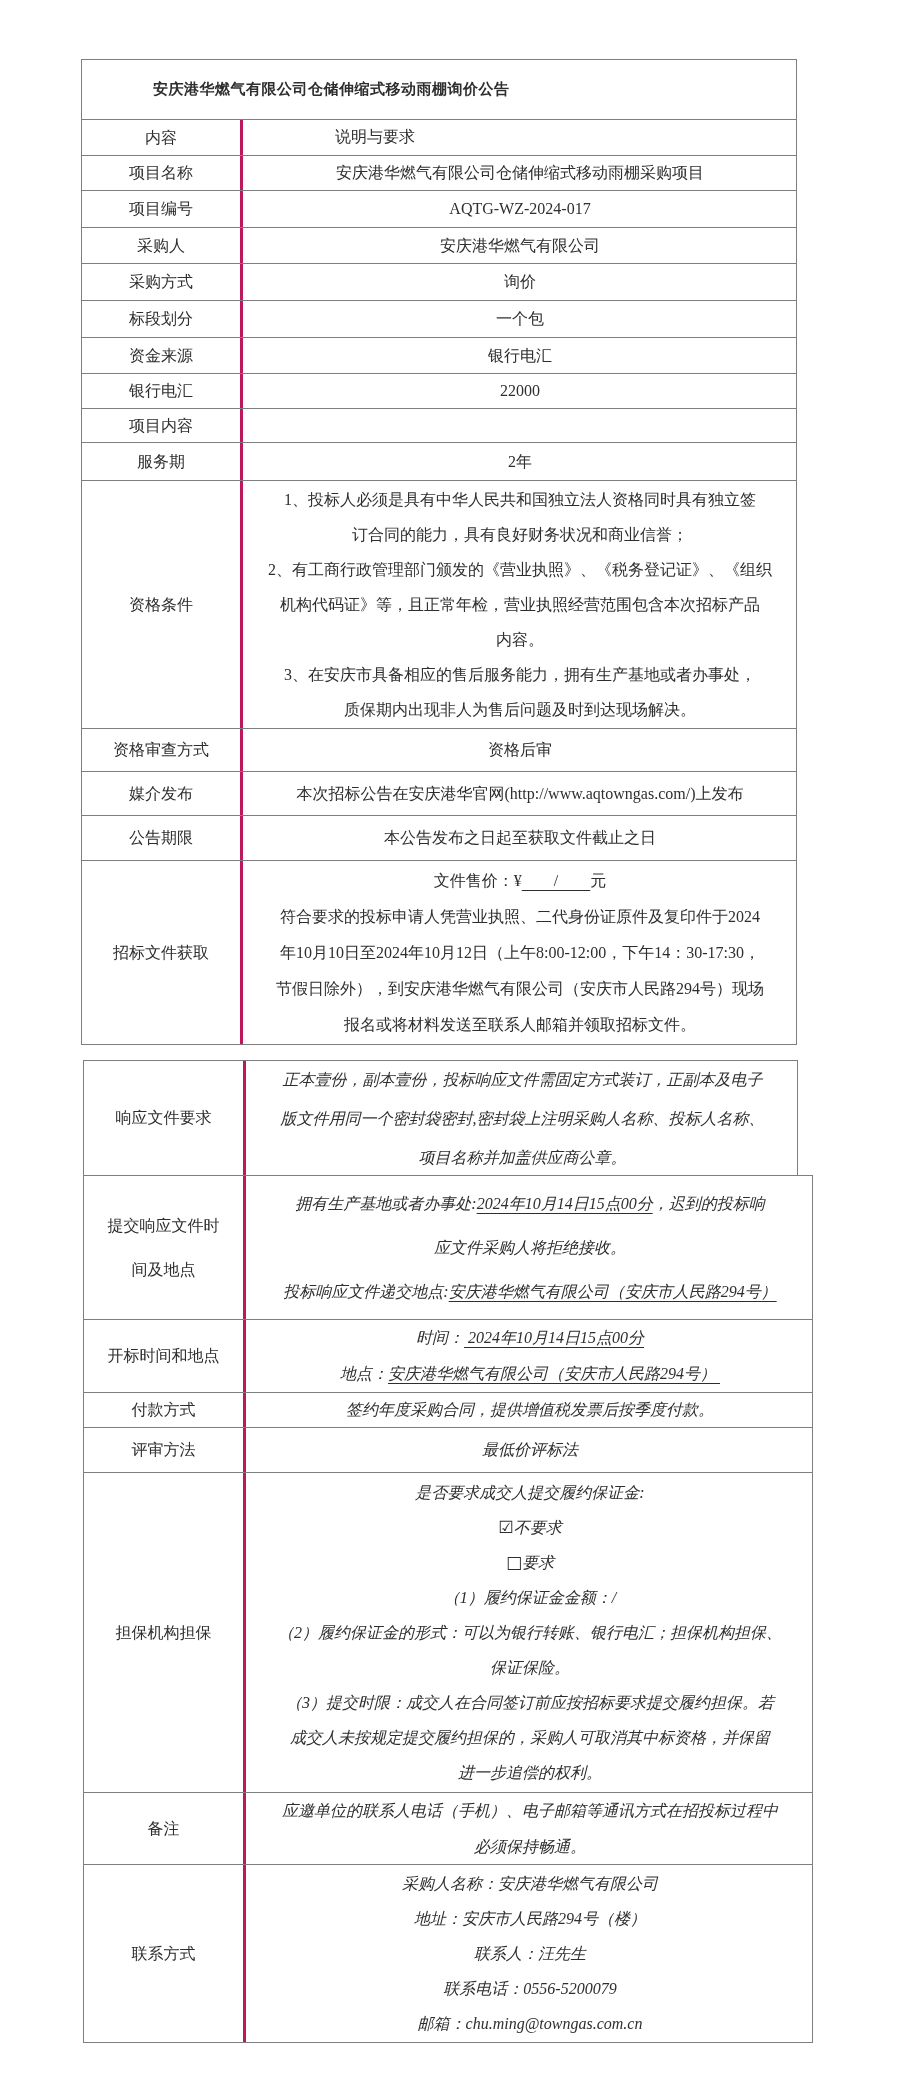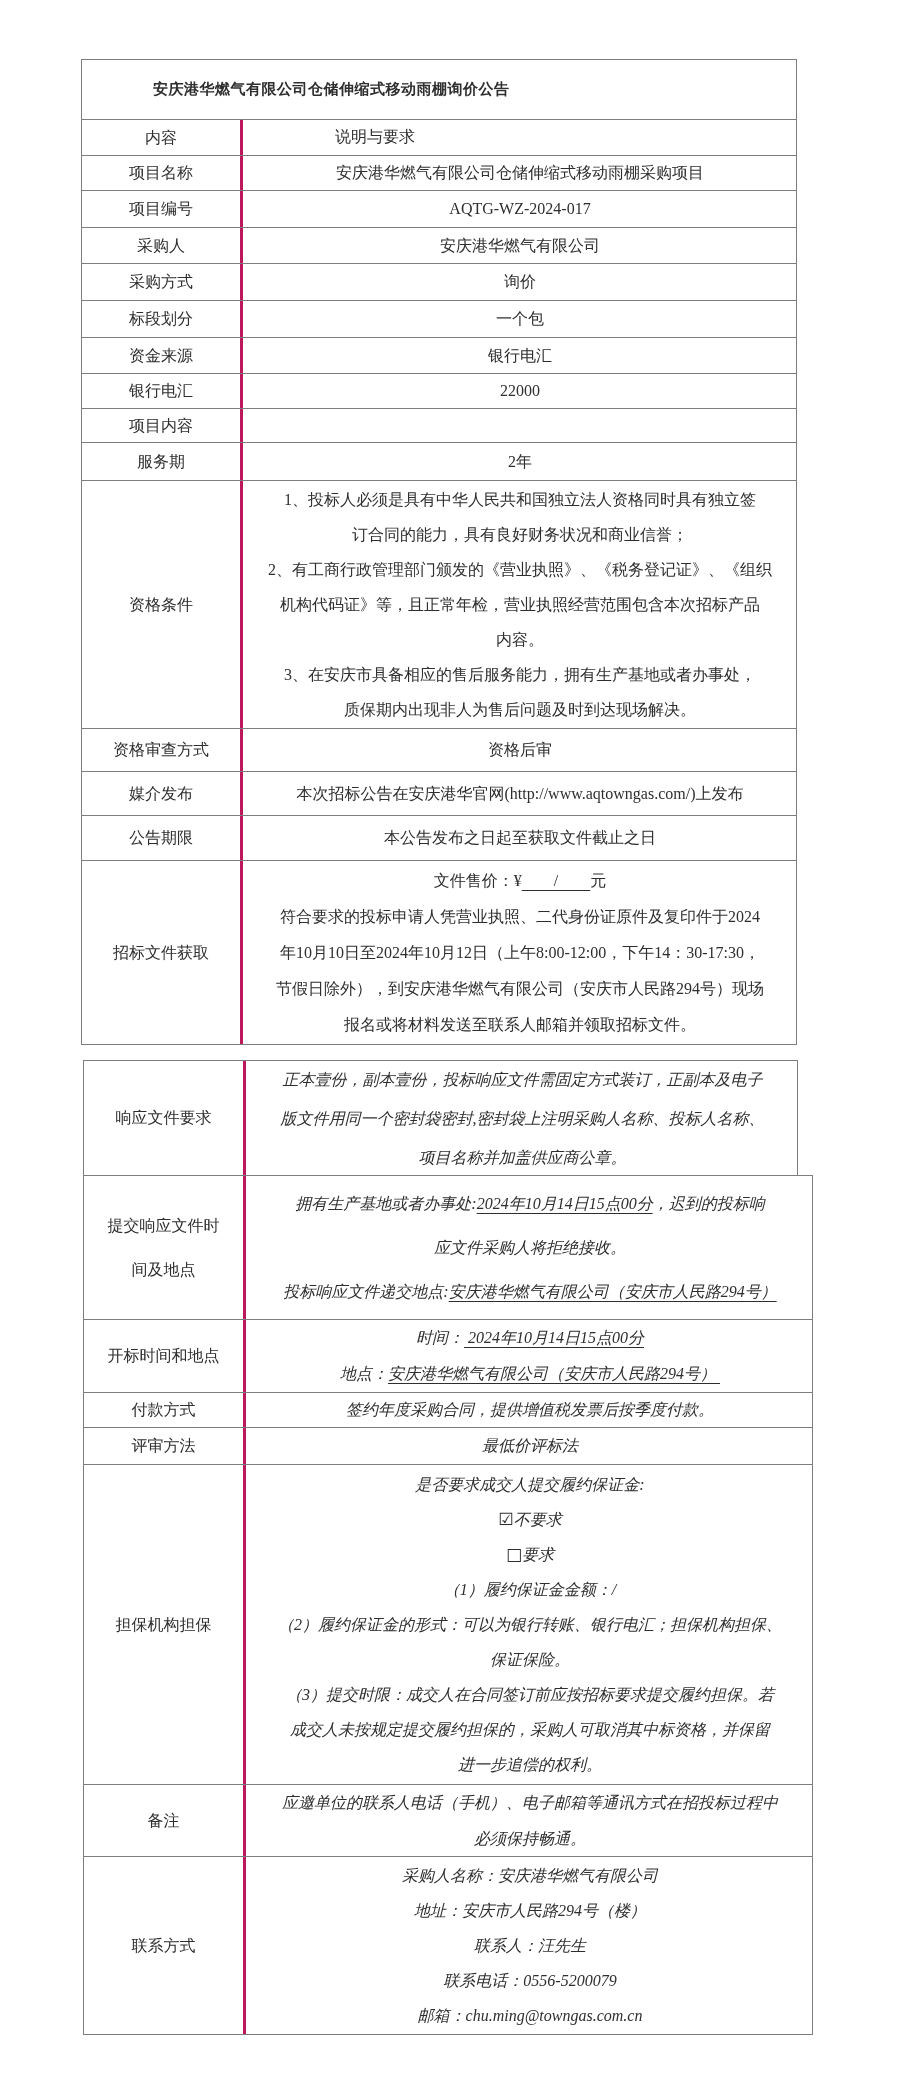--- a/index.html
+++ b/index.html
@@ -32,21 +32,21 @@
   .t1-r8{height:38px}.t1-r9{height:248px}.t1-r10{height:43px}.t1-r11{height:44px}
   .t1-r12{height:45px}.t1-r13{height:183px}
   .t1-r9 .line{line-height:35px}
   .t1-r13 .line{line-height:36px}
   
   .t2row{display:flex;box-sizing:border-box;border:1px solid #7e7e7e;
          width:730px;margin-top:-1px;background:#fff;}
   .t2row .lcell{flex:0 0 162px;}
   .t2row .ccell{padding-left:10px;font-style:italic;}
   .t2-r0{height:116px;width:715px;margin-top:0;}
-  .t2-r1{height:145px}.t2-r2{height:74px}.t2-r3{height:36px}.t2-r4{height:38px}
+  .t2-r1{height:145px}.t2-r2{height:74px}.t2-r3{height:36px}.t2-r4{height:46px}
   .t2-r5{height:321px}.t2-r6{height:73px}.t2-r7{height:179px}
   .t2-r0 .line{line-height:39px}
   .t2-r1 .line{line-height:44px}
   .t2-r1 .lcell{line-height:44px}
   .t2-r2 .line{line-height:36px}
   .t2-r5 .line{line-height:35px}
   .t2-r6 .line{line-height:36px}
   .t2-r7 .line{line-height:35px}
 </style>
 </head>

